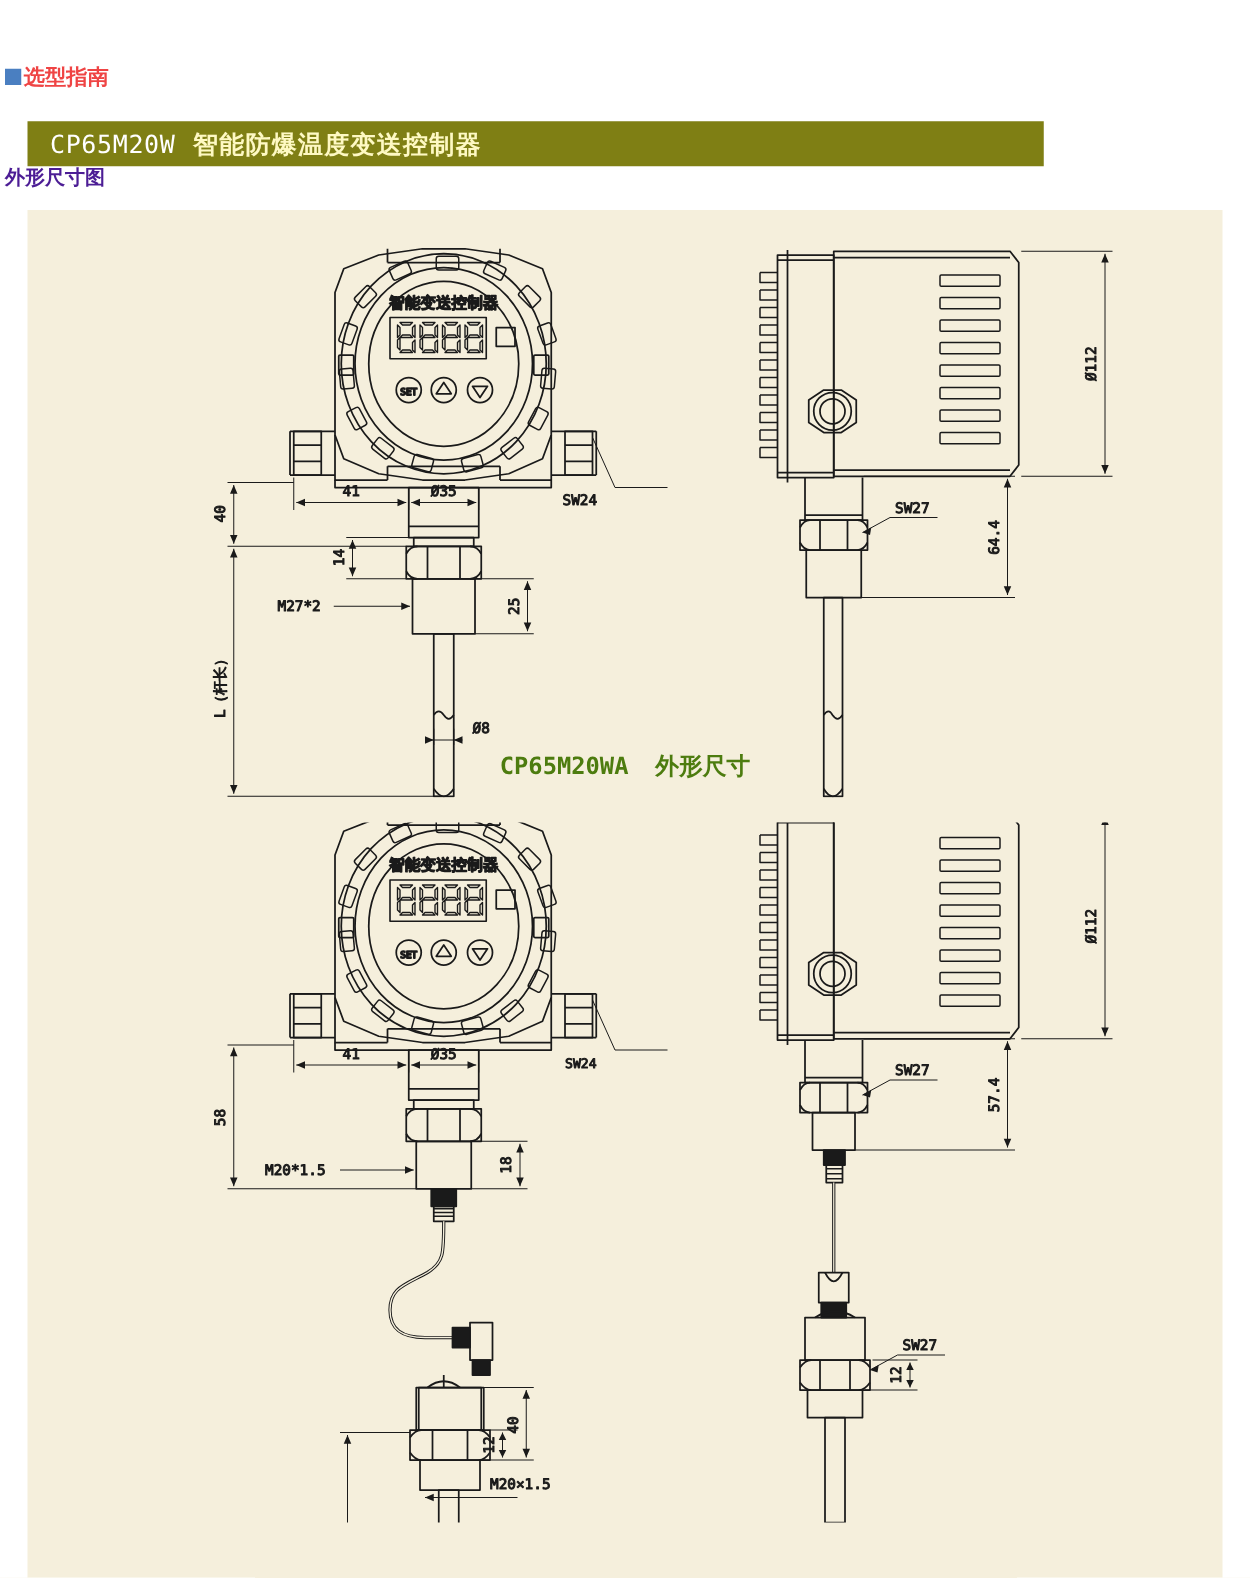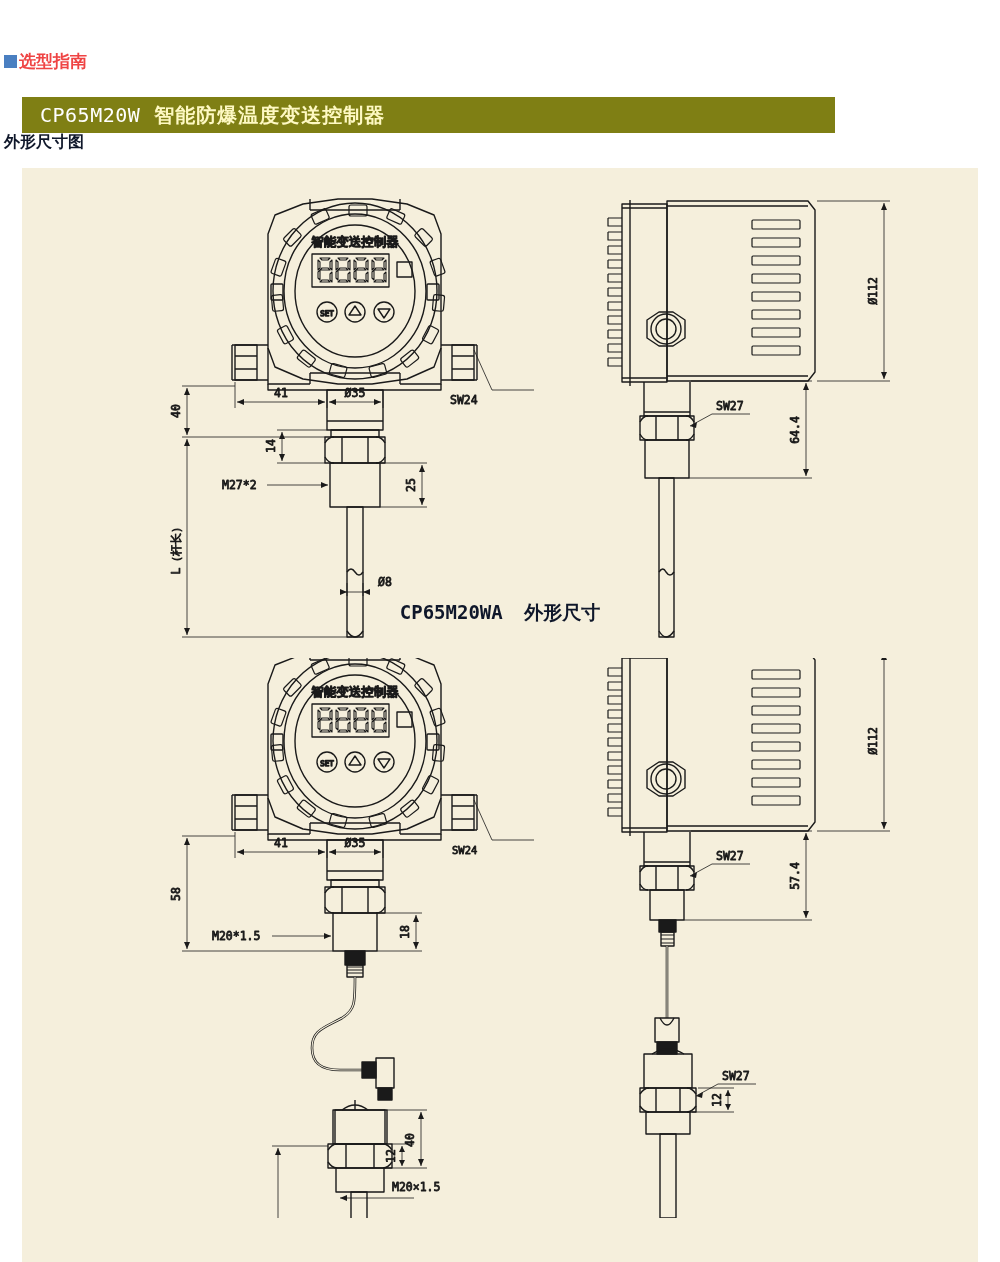--- a/index.html
+++ b/index.html
@@ -42,32 +42,32 @@
     color:#fff; font-size: 20px; margin-left: 18px;
     font-family: "DejaVu Sans Mono", monospace; letter-spacing: 0.5px;
   }
   .band-name {
     color:#fef9c3; font-size: 20px; font-weight: bold; margin-left: 14px;
     letter-spacing: 1px;
   }
 
   .section-title {
     position: absolute; left: 4px; top: 132px;
-    font-size: 16px; font-weight: bold; color:#0f172a;
+    font-size: 16px; font-weight: bold; color:#4c1d95;
   }
 
   .panel {
     position: absolute; left: 22px; top: 168px;
     width: 956px; height: 1200px;
     background: #f5efdc;
   }
   .dwg { position: absolute; left:0; top:0; }
   .caption {
     position: absolute; width: 100%; text-align: center;
-    font-size: 19px; color: #0f172a; font-weight: 600;
+    font-size: 19px; color: #4d7c0f; font-weight: 600;
     font-family: "DejaVu Sans Mono", monospace;
   }
   .cap-cn { font-family: "Liberation Sans", sans-serif; }
   svg text { font-family: "DejaVu Sans Mono", monospace; fill:#1a1a1a; }
 </style>
 </head>
 <body>
 
 <div class="page">
 

